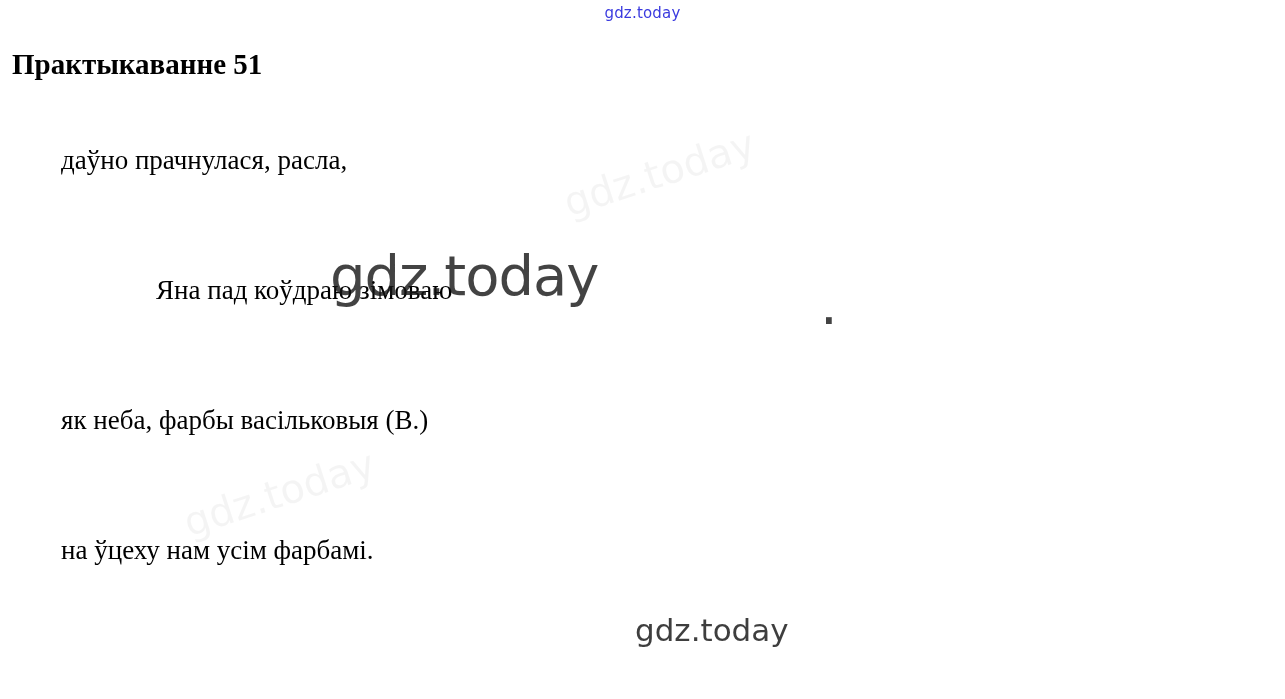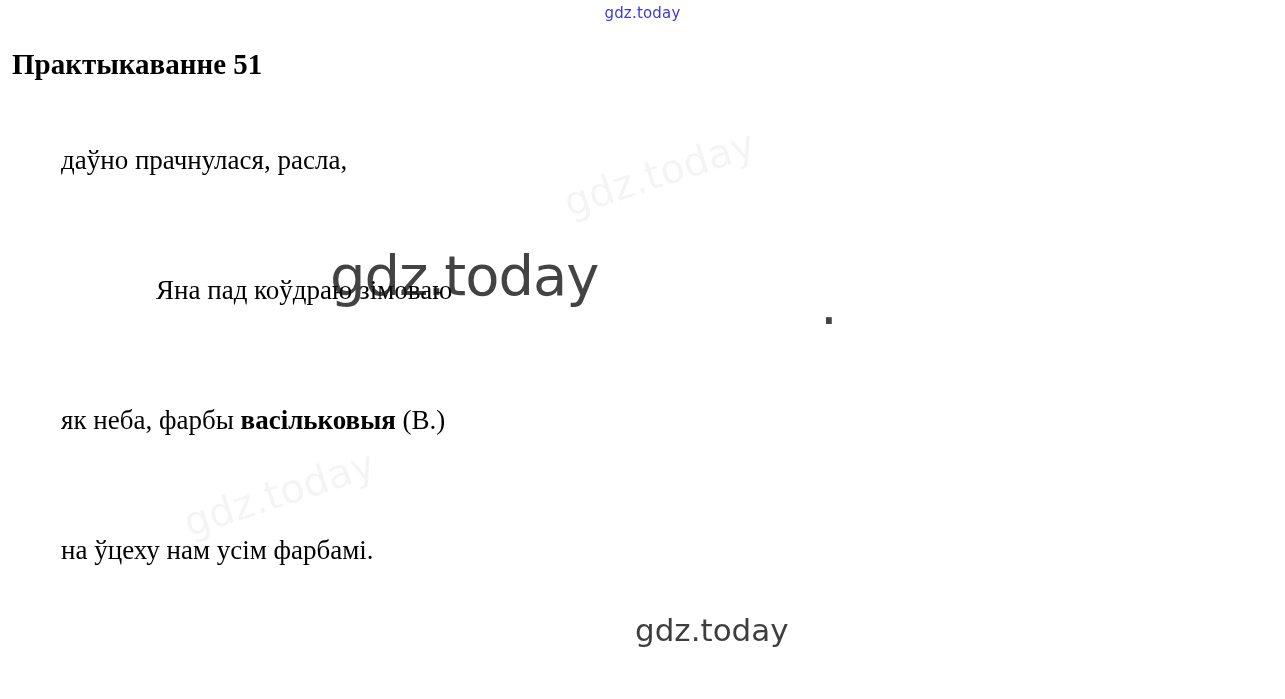--- a/index.html
+++ b/index.html
@@ -51,21 +51,21 @@
   .line {
     font-size: 27px;
     line-height: 1.0;
     margin-bottom: 49px;
     white-space: pre-wrap;
   }
   .line.indent {
     padding-left: 95px;
   }
   .line b {
-    font-weight: bold;
+    font-weight: normal;
   }
 
   
   .watermark-center {
     position: absolute;
     left: 330px;
     top: 243px;
     font-family: "DejaVu Sans", sans-serif;
     font-size: 56px;
     color: rgba(20,20,20,0.80);

